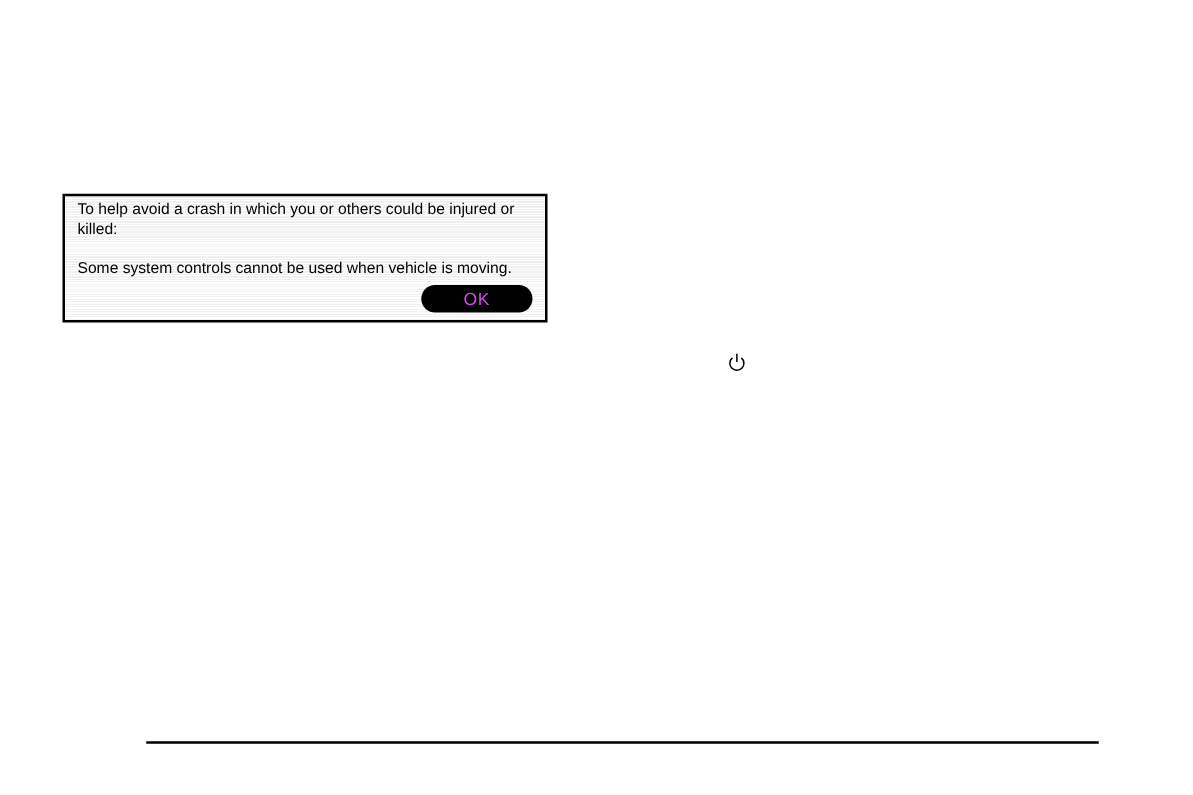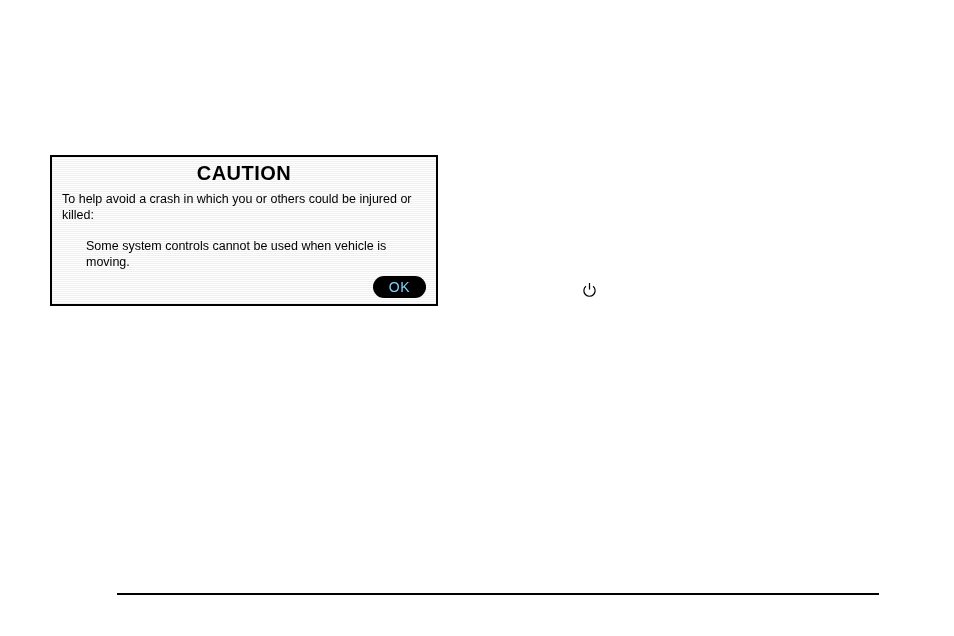--- a/index.html
+++ b/index.html
@@ -59,32 +59,31 @@
     .bullet-item::before {
       content: "-";
       position: absolute;
       left: -4px;
       top: 0;
     }
     .footer-text {
       font-size: 12.5px;
       line-height: 1.3;
       padding: 2px 10px 4px 10px;
-      margin-left: 24px;
     }
     .ok-row {
       text-align: right;
       padding: 2px 10px 6px 10px;
     }
     .ok-button {
       display: inline-block;
       background: #000;
-      color: #7dd3fc;
+      color: #d946ef;
       font-size: 14px;
-      padding: 3px 16px;
+      padding: 3px 34px;
       border-radius: 12px;
       font-weight: normal;
       letter-spacing: 0.5px;
     }
     .power-icon {
       position: absolute;
       left: 582px;
       top: 282px;
     }
     .power-icon svg {
@@ -101,21 +100,20 @@
       top: 593px;
       border-top: 2px solid #000;
     }
   </style>
 </head>
 <body>
 
 <div class="page">
 
   <div class="caution-box">
-    <div class="caution-title">CAUTION</div>
     <div class="intro-text">To help avoid a crash in which you or others could be injured or killed:</div>
     <div class="bullet-list">
     </div>
     <div class="footer-text">Some system controls cannot be used when vehicle is moving.</div>
     <div class="ok-row">
       <span class="ok-button">OK</span>
     </div>
   </div>
 
   <div class="power-icon">

